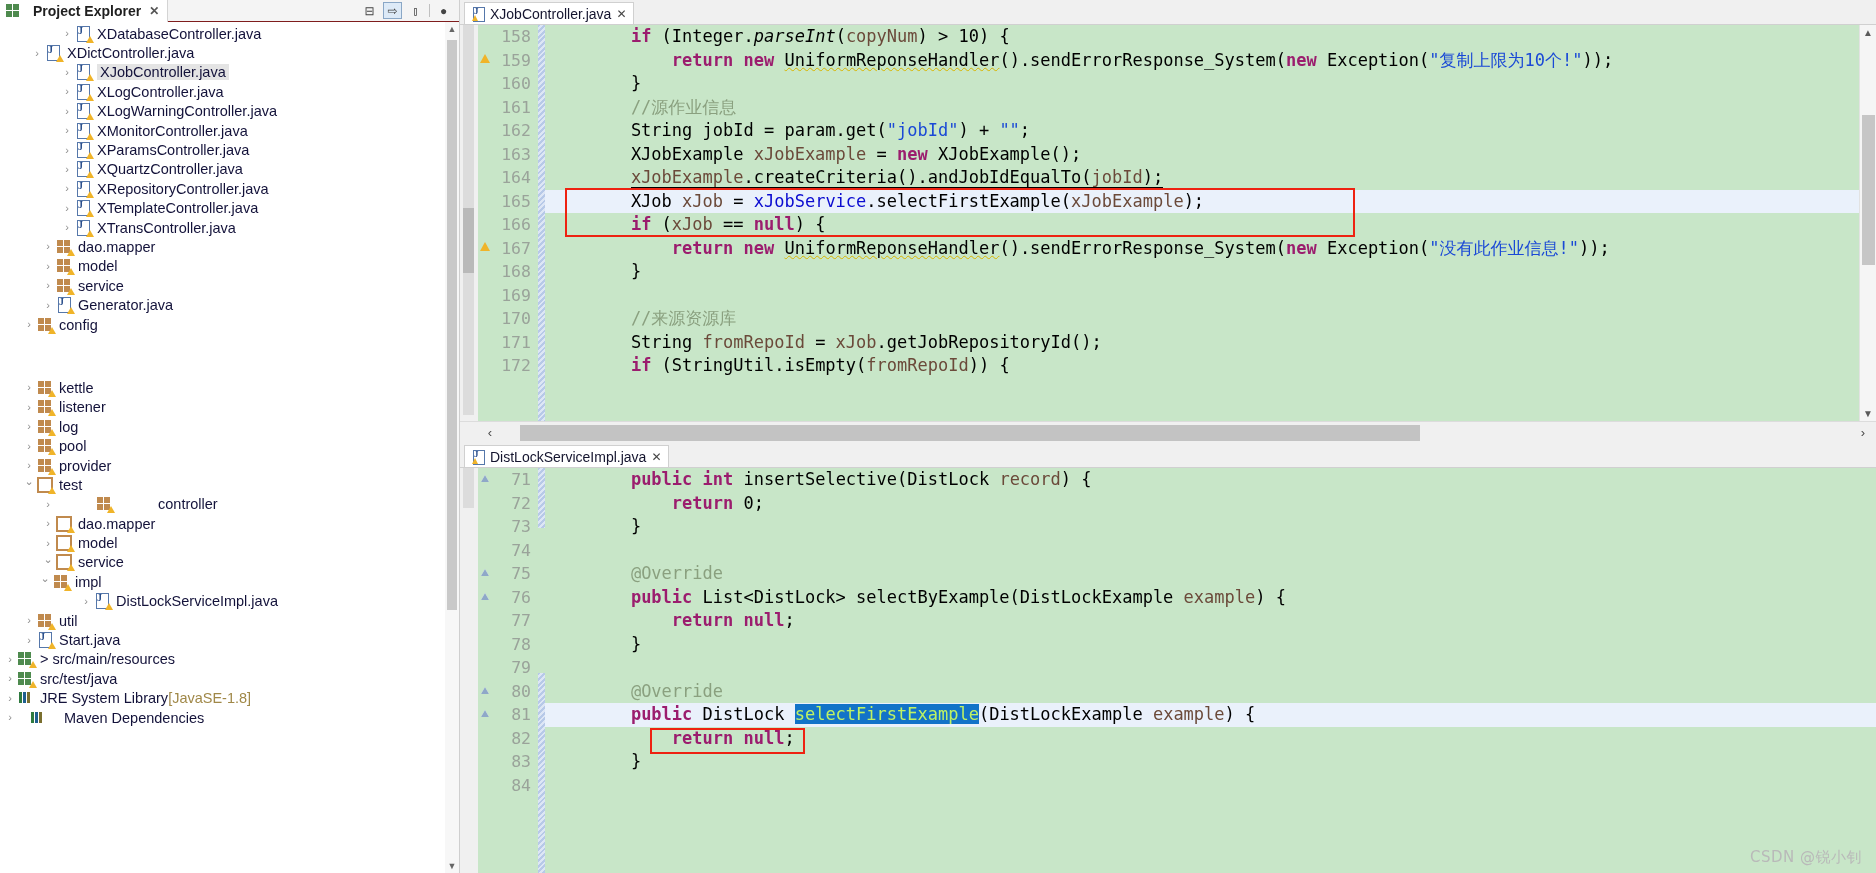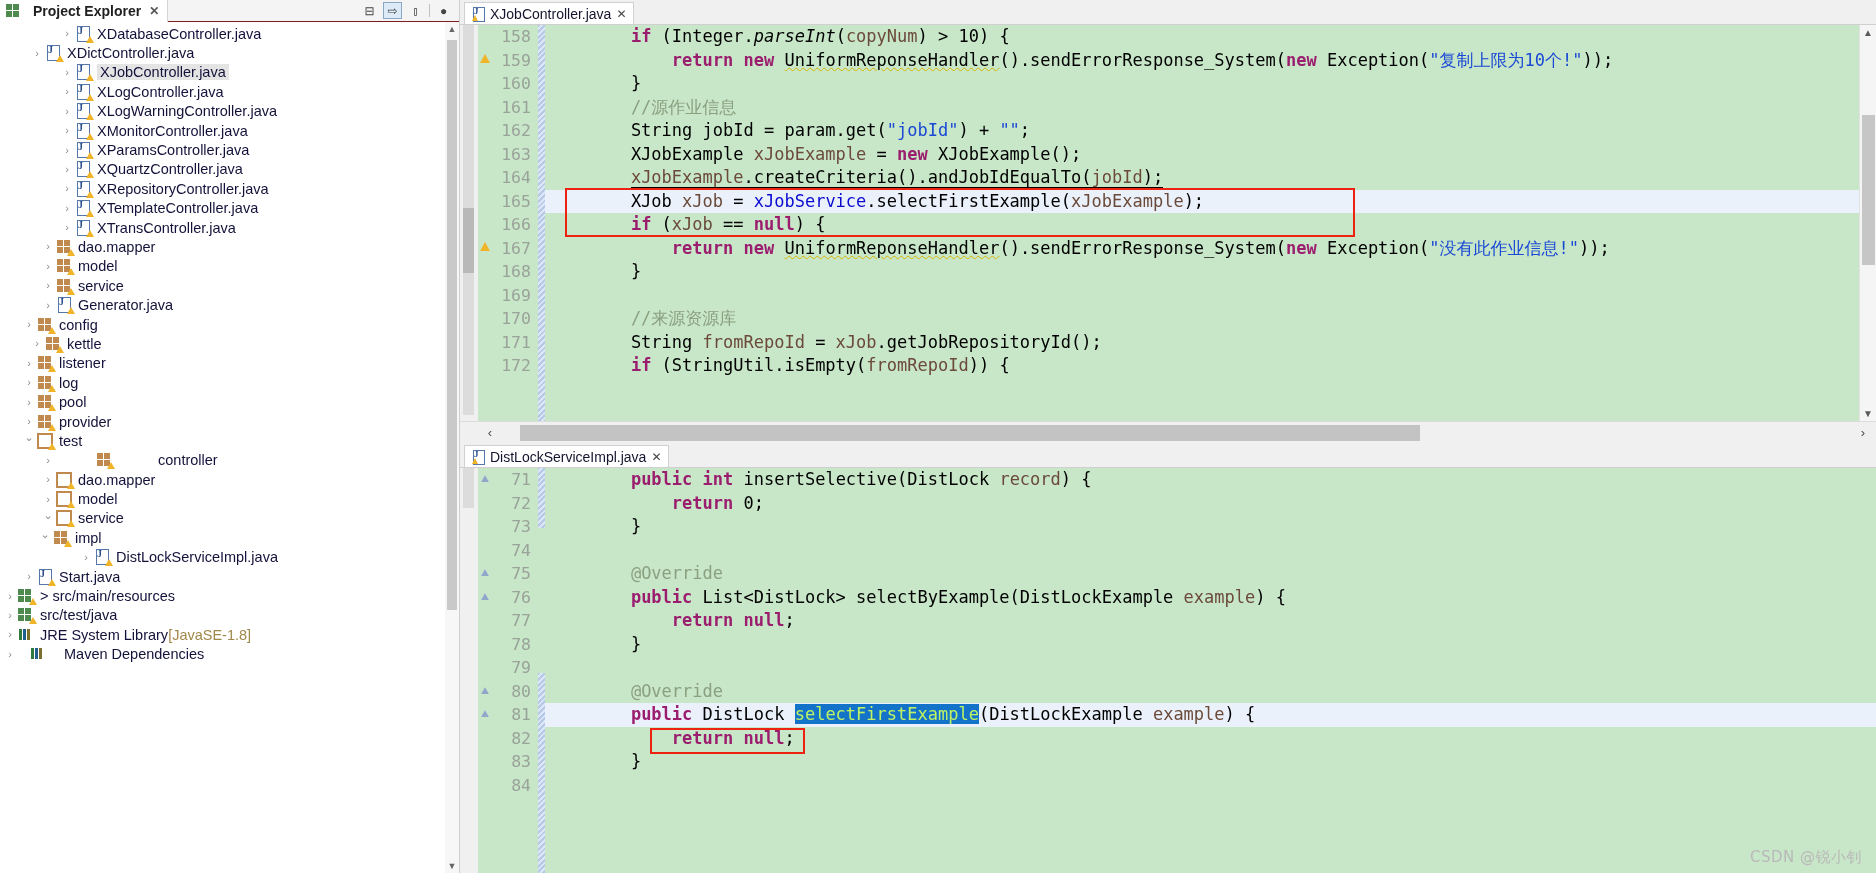--- a/index.html
+++ b/index.html
@@ -513,21 +513,21 @@
           </span>
           <span class="label-txt">Generator.java</span>
         </div>
         <div class="tree-row" style="padding-left: 21px;">
           <span class="twisty closed"></span>
           <span class="ic pkg">
             <i class="warn"></i>
           </span>
           <span class="label-txt">config</span>
         </div>
-        <div class="tree-row" style="padding-left: 29px;">
+        <div class="tree-row" style="padding-left: 21px; margin-top: 44px;">
           <span class="twisty closed"></span>
           <span class="ic pkg">
             <i class="warn"></i>
           </span>
           <span class="label-txt">kettle</span>
         </div>
         <div class="tree-row" style="padding-left: 21px;">
           <span class="twisty closed"></span>
           <span class="ic pkg">
             <i class="warn"></i>
@@ -596,20 +596,27 @@
             <i class="warn"></i>
           </span>
           <span class="label-txt">impl</span>
         </div>
         <div class="tree-row" style="padding-left: 78px;">
           <span class="twisty closed"></span>
           <span class="ic java">
             <i class="warn"></i>
           </span>
           <span class="label-txt">DistLockServiceImpl.java</span>
+        </div>
+        <div class="tree-row" style="padding-left: 21px;">
+          <span class="twisty closed"></span>
+          <span class="ic pkg">
+            <i class="warn"></i>
+          </span>
+          <span class="label-txt">util</span>
         </div>
         <div class="tree-row" style="padding-left: 21px;">
           <span class="twisty closed"></span>
           <span class="ic java">
             <i class="warn"></i>
           </span>
           <span class="label-txt">Start.java</span>
         </div>
         <div class="tree-row" style="padding-left: 2px;">
           <span class="twisty closed"></span>

